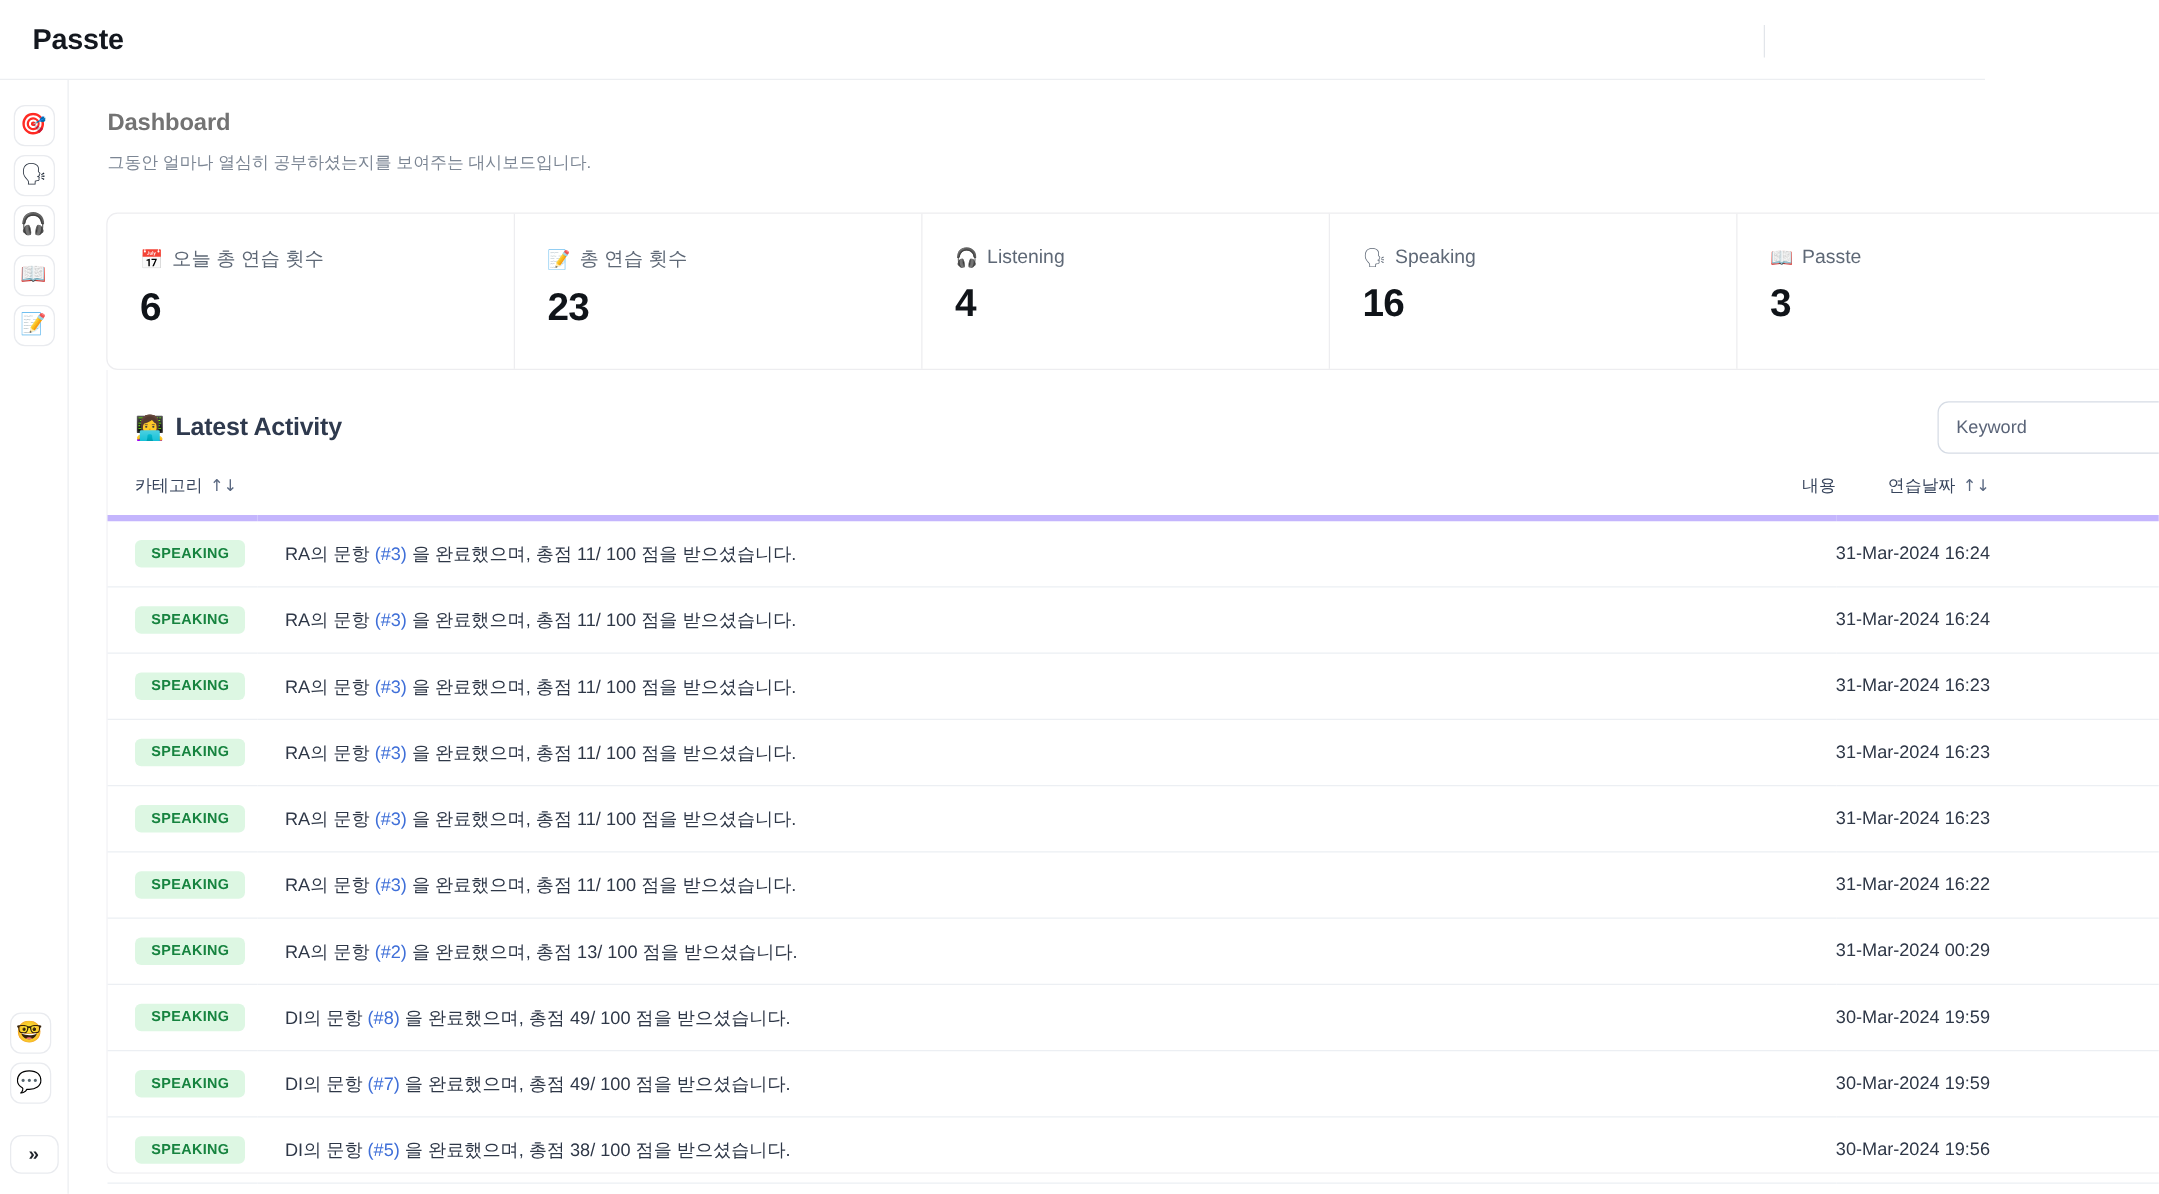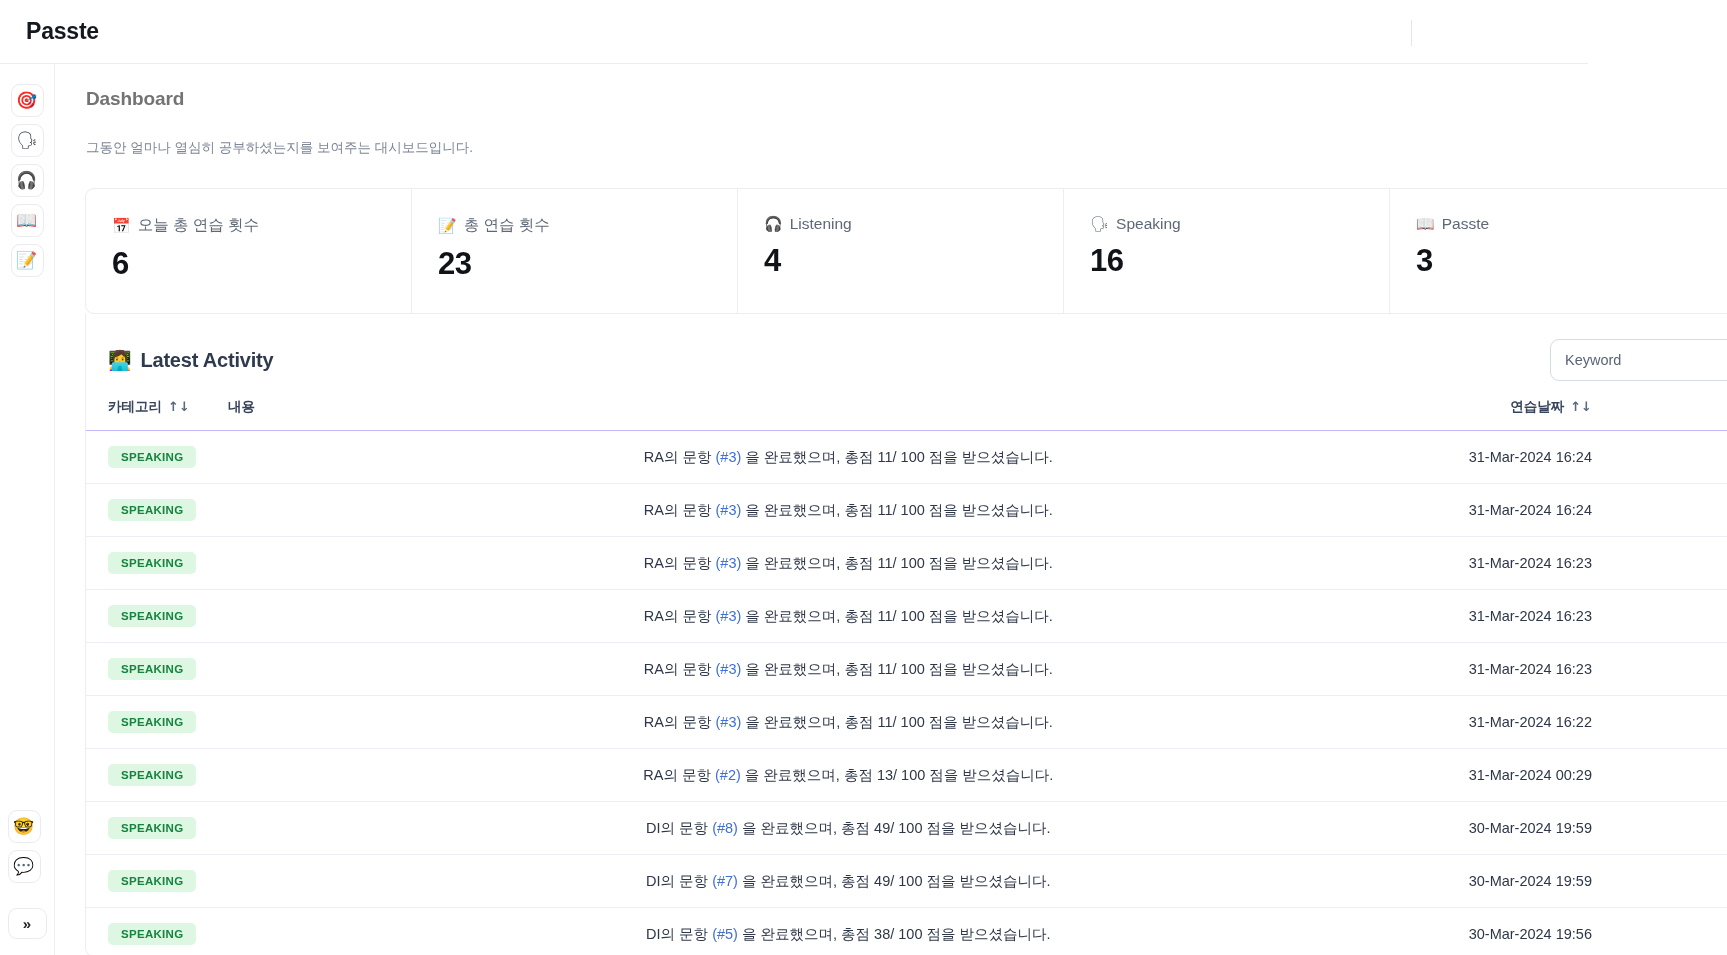--- a/index.html
+++ b/index.html
@@ -77,21 +77,21 @@
     width: 1671px; height: 891px;
     background: #ffffff;
     overflow: hidden;
   }
   .page-head { padding: 24px 0 0 30px; }
   .page-title {
     font-size: 19px; font-weight: 700;
     color: #737373; letter-spacing: -0.1px;
   }
   .page-sub {
-    margin-top: 29px;
+    margin-top: 11px;
     font-size: 13.5px;
     color: #7c8694;
   }
 
   
   .stats {
     margin: 31px 0 0 29px;
     width: 1700px;
     height: 126px;
     border: 1px solid #ededf0;
@@ -155,46 +155,46 @@
     font-family: "Liberation Sans", sans-serif;
     outline: none;
     background: #fff;
   }
   .search-input::placeholder { color: #5a6478; }
 
   
   table { width: 100%; border-collapse: collapse; }
   thead th {
     font-size: 13.5px;
-    font-weight: 700;
+    font-weight: 400;
     color: #37445c;
     padding: 16px 0 14px 0;
-    border-bottom: 1px solid #c4b5fd;
+    border-bottom: 5px solid #c4b5fd;
     white-space: nowrap;
   }
   th.col-cat  { width: 120px; text-align: left;  padding-left: 22px; }
-  th.col-body { text-align: left; padding-left: 22px; }
+  th.col-body { text-align: right; padding-left: 22px; }
   th.col-date { width: 250px; text-align: right; padding-right: 192px; }
   .sort-ico {
     display: inline-block;
     margin-left: 6px;
     color: #5a6881;
     font-size: 13px;
     font-family: "DejaVu Sans", sans-serif;
     cursor: pointer;
   }
   tbody td {
     border-bottom: 1px solid #eceff3;
     padding: 15px 0;
     font-size: 14.5px;
     color: #2e3747;
     vertical-align: middle;
   }
   td.cat { padding-left: 22px; }
-  td.body { padding-left: 22px; white-space: nowrap; text-align: center; }
+  td.body { padding-left: 22px; white-space: nowrap; }
   td.date {
     text-align: right;
     padding-right: 192px;
     color: #2e3747;
     white-space: nowrap;
   }
   .badge {
     display: inline-block;
     background: #ddf7e3;
     color: #16833f;

